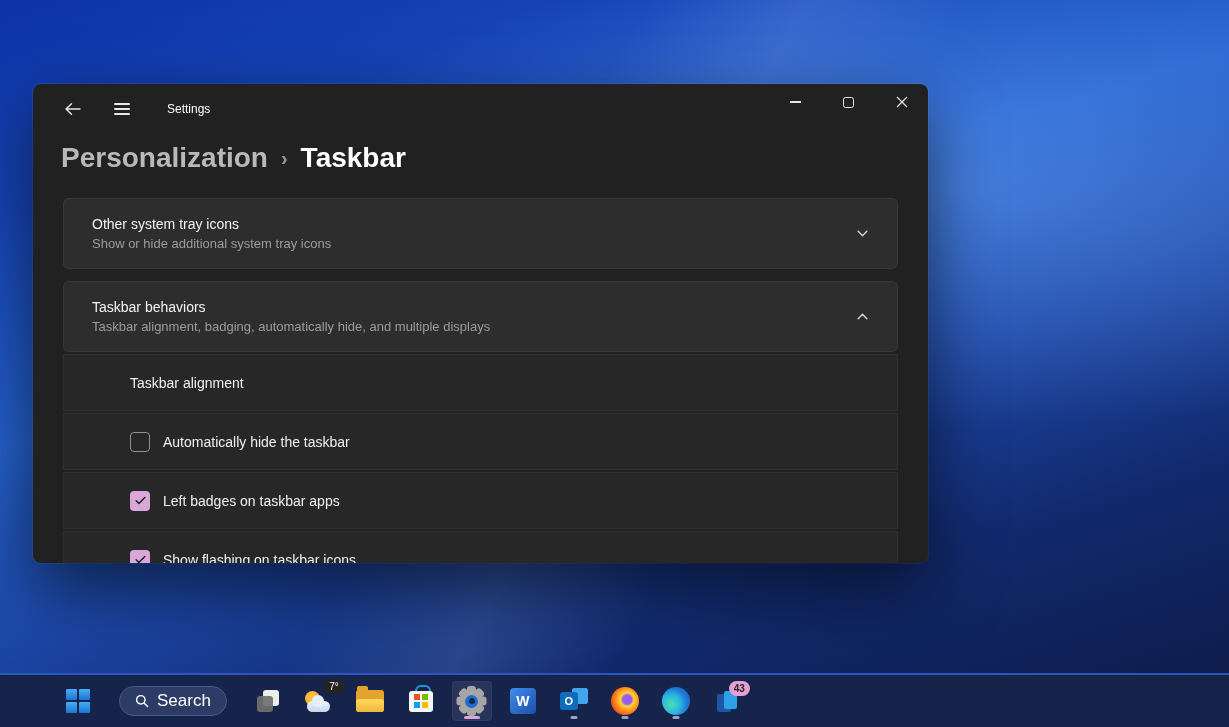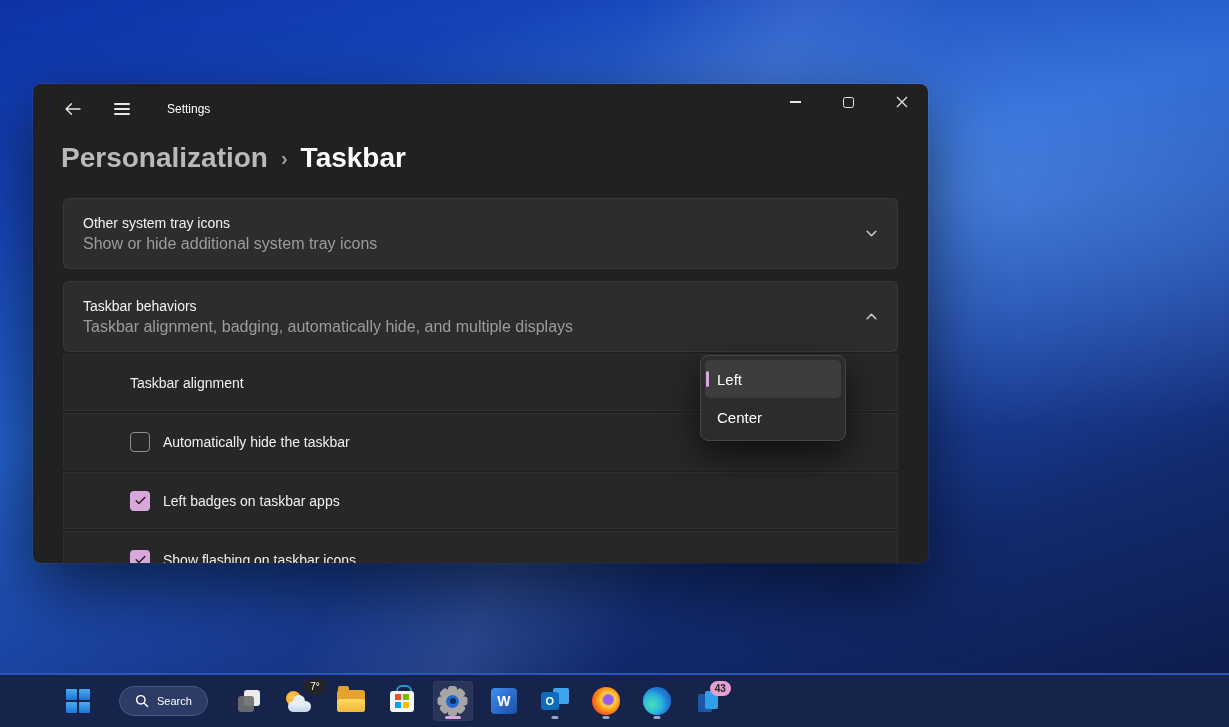--- a/index.html
+++ b/index.html
@@ -32,26 +32,26 @@
   .max-glyph { display:block; width:11px; height:11px; border:1.2px solid #e8e8e8; border-radius:2.5px; }
 
   .breadcrumb { display:flex; align-items:center; gap:13px; margin:8px 0 0 28px; font-size:28px; font-weight:600; }
   .crumb-parent { color:#b9b9b9; }
   .crumb-sep { color:#9a9a9a; font-size:20px; }
   .crumb-current { color:#ffffff; font-weight:700; }
 
   .content { padding:24px 30px 0; }
   .card {
     background:#2d2d2d; border:1px solid rgba(255,255,255,.055); border-radius:6px;
-    min-height:71px; display:flex; align-items:center; padding:0 19px; cursor:pointer;
+    min-height:71px; display:flex; align-items:center; padding:0 28px; cursor:pointer;
   }
   .card + .card { margin-top:12px; }
   .card-text { display:flex; flex-direction:column; gap:4px; }
   .card-title { font-size:14px; color:#f2f2f2; }
-  .card-sub { font-size:16px; color:#9c9c9c; }
+  .card-sub { font-size:13px; color:#9c9c9c; }
   .chevron { margin-left:auto; display:flex; }
 
   .expander-rows .row {
     margin-top:2px; background:#272727; border:1px solid rgba(255,255,255,.04);
     height:57px; display:flex; align-items:center; padding-left:66px;
   }
   .row-label { font-size:14px; color:#f0f0f0; }
   .checkbox { width:20px; height:20px; border-radius:4px; margin-right:13px; cursor:pointer;
               display:flex; align-items:center; justify-content:center; flex:0 0 auto; }
   .checkbox.unchecked { border:1px solid #8f8f8f; background:transparent; }
@@ -83,21 +83,21 @@
   .run-pill { position:absolute; bottom:2px; left:50%; transform:translateX(-50%);
               width:7px; height:3px; border-radius:2px; background:#98a6c6; }
   .active-pill { position:absolute; bottom:2px; left:50%; transform:translateX(-50%);
                  width:16px; height:3.5px; border-radius:2px; background:var(--accent); }
 
   .start-grid { display:grid; grid-template-columns:11px 11px; grid-template-rows:11px 11px; gap:2px; }
   .start-grid i { background:linear-gradient(180deg,#47aef2,#1b74d6); border-radius:1px; }
 
   .search-pill { height:30px; padding:0 15px; border-radius:15px; background:#2c3c66;
                  border:1px solid #4a5a85; display:flex; align-items:center; gap:8px;
-                 color:#fff; font-size:11px; cursor:pointer; margin:0 10px; flex:0 0 auto; }
+                 color:#fff; font-size:17px; cursor:pointer; margin:0 10px; flex:0 0 auto; }
 
   .taskview-icon { position:relative; width:28px; height:28px; }
   .taskview-icon .tv-back { position:absolute; top:3px; right:3px; width:16px; height:16px; background:#ececec; border-radius:3px; }
   .taskview-icon .tv-front { position:absolute; bottom:3px; left:3px; width:16px; height:16px; background:rgba(112,112,112,.92); border-radius:3px; }
 
   .weather-icon { position:relative; width:34px; height:32px; }
   .weather-icon .sun { position:absolute; left:3px; top:6px; width:15px; height:15px; border-radius:50%;
                        background:radial-gradient(circle at 40% 40%, #ffc64d, #f29b1d); }
   .weather-icon .cloud { position:absolute; left:5px; top:16px; width:23px; height:11px; border-radius:8px;
                          background:linear-gradient(180deg,#eef4fb,#c5d6ea); }
@@ -238,29 +238,20 @@
           <span class="checkbox checked">
             <svg width="13" height="13" viewBox="0 0 24 24">
               <path d="M4 12.5l5 5L20 6.5" stroke="#1c1c1c" stroke-width="2.6" fill="none" stroke-linecap="round" stroke-linejoin="round"></path>
             </svg>
           </span>
           <span class="row-label">Show flashing on taskbar icons</span>
         </div>
       </div>
     </div>
 
-    <div class="dropdown-flyout">
-      <div class="dd-item selected">
-        <span class="accent-bar"></span>
-        <span>Left</span>
-      </div>
-      <div class="dd-item">
-        <span>Center</span>
-      </div>
-    </div>
   </div>
 
   <div class="taskbar">
     <button class="tb-btn">
       <span class="start-grid">
           <i></i>
           <i></i>
           <i></i>
           <i></i>
         </span>

